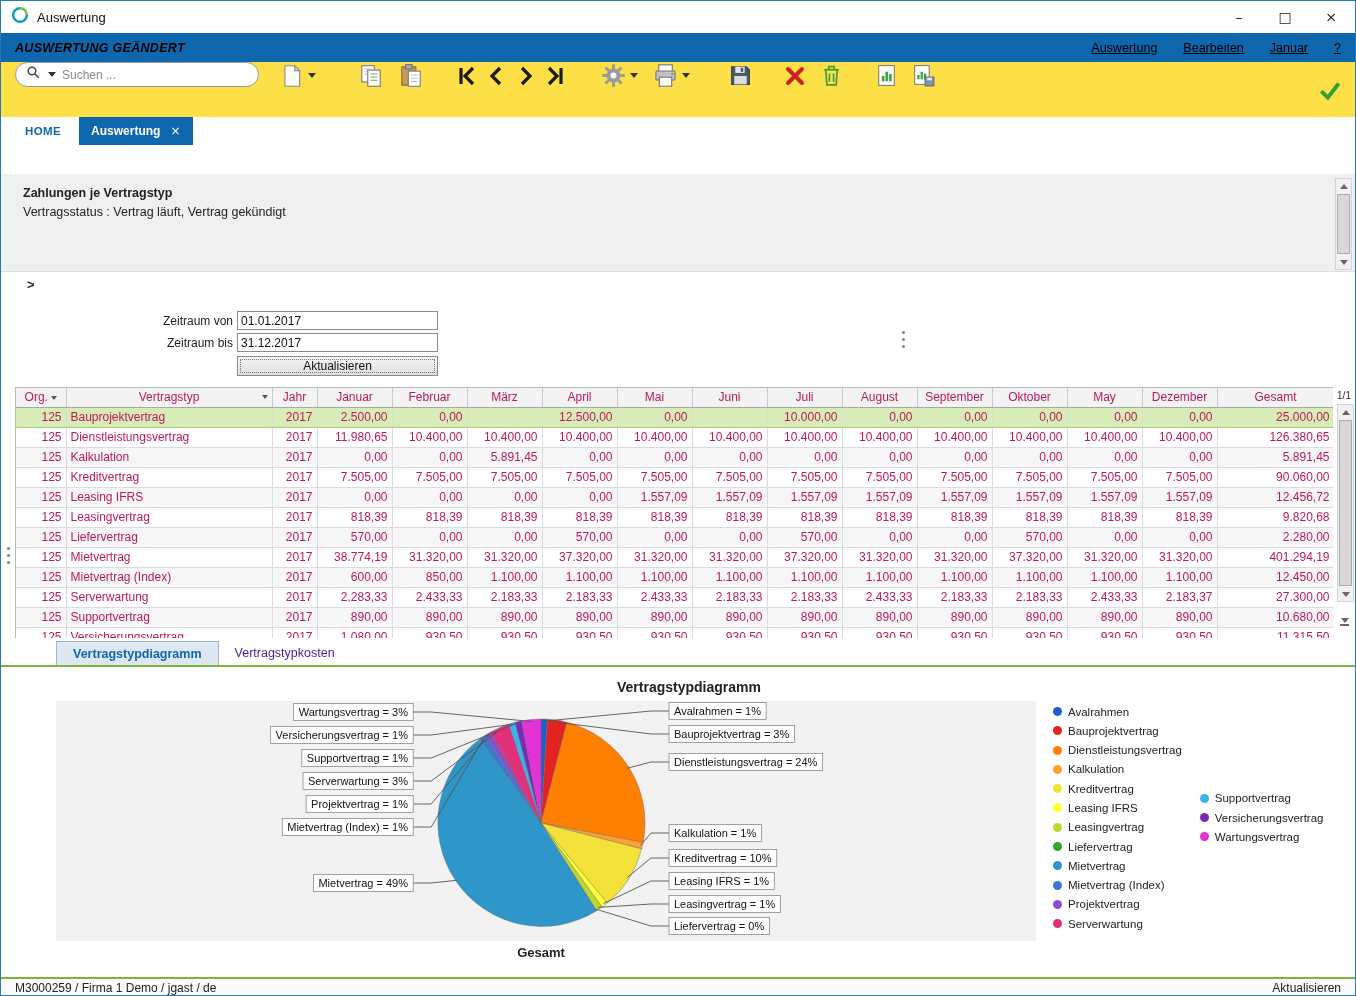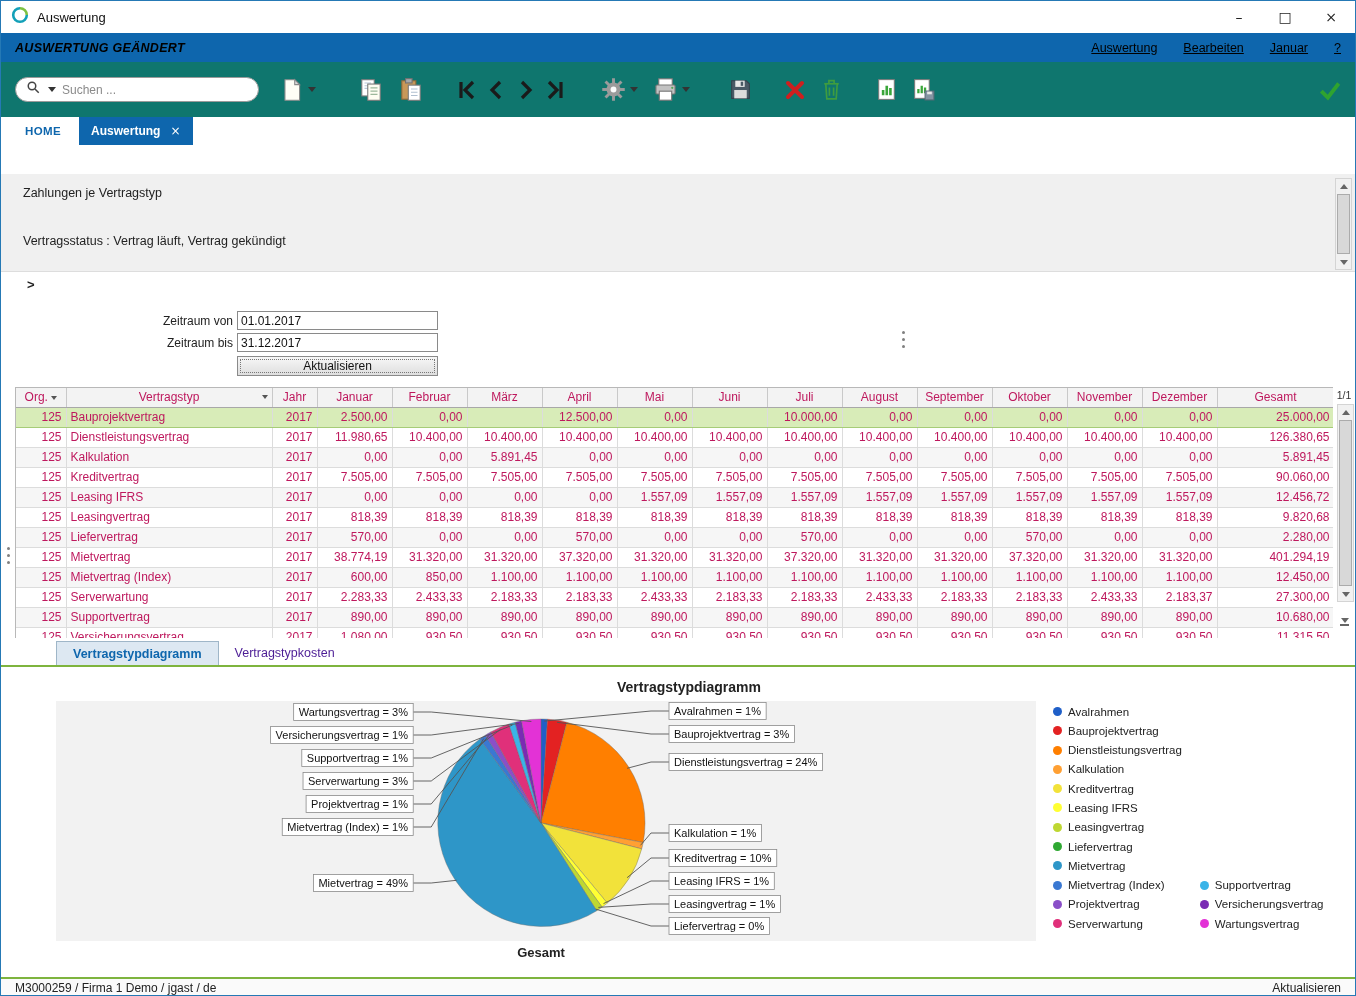--- a/index.html
+++ b/index.html
@@ -13,21 +13,21 @@
   .win-controls{position:absolute;right:1px;top:0;height:32px;display:flex}
   .win-btn{width:46px;height:32px;display:flex;align-items:center;justify-content:center;font-size:14px;color:#222;font-family:"DejaVu Sans",sans-serif;cursor:default}
 
   
   .menubar{position:absolute;left:0;top:32px;right:0;height:29px;background:#0e66ad;color:#000000;display:flex;align-items:center;padding:0 14px}
   .menustatus{font-style:italic;font-weight:bold;font-size:12.5px;letter-spacing:.3px}
   .menu-items{margin-left:auto;display:flex;gap:26px;font-size:12.5px}
   .menu-item{text-decoration:underline;cursor:default}
 
   
-  .toolbar{position:absolute;left:0;top:61px;right:0;height:55px;background:#0f766e;display:flex;align-items:center;padding-left:14px}
+  .toolbar{position:absolute;left:0;top:61px;right:0;height:55px;background:#fde047;display:flex;align-items:flex-start;padding-left:14px}
   .searchbox{width:244px;height:25px;border:1px solid #9a9a9a;border-radius:13px;background:#fff;display:flex;align-items:center;padding:0 10px;gap:4px}
   .searchbox input{border:none;outline:none;flex:1;font-size:12px;font-family:inherit;background:transparent;color:#333;min-width:0}
   .searchbox input::placeholder{color:#8a8a8a}
   .caret{width:0;height:0;border-left:4px solid transparent;border-right:4px solid transparent;border-top:5px solid #333;margin-left:3px}
   #toolbar-buttons{display:flex;align-items:center}
   .tbtn{display:flex;align-items:center;cursor:default}
   .tbtn svg{display:block}
   .confirm{position:absolute;right:12px;top:15px}
 
   
@@ -36,21 +36,21 @@
   .tab-doc{display:flex;align-items:center;gap:10px;background:#0e66ad;color:#fff;font-weight:bold;font-size:12px;padding:0 12px;margin-left:8px}
   .tab-doc .close{font-size:12px;font-weight:normal;font-family:"DejaVu Sans",sans-serif}
 
   
   .subtabs{position:absolute;left:0;top:144px;right:0;height:29px;background:#fff;display:flex;align-items:flex-end;padding-left:62px;border-bottom:2px solid #7eb43e}
   .subtab{height:25px;display:flex;align-items:center;padding:0 14px;font-size:12px;color:#333;background:#f6f6f6;border:1px solid #d6d6d6;border-bottom:none;margin-right:12px}
   .subtab.active{background:#0e66ad;color:#fff;font-weight:bold;border-color:#0e66ad}
 
   
   .info-panel{position:absolute;left:0;top:173px;right:0;height:98px;background:#f0f0f0;border-bottom:1px solid #ddd;padding:12px 22px;font-size:12.5px;color:#222}
-  .ip-title{font-weight:normal;height:15px;margin-bottom:33px}
+  .ip-title{font-weight:bold;height:15px;margin-bottom:4px}
   .ip-line{height:15px;margin-bottom:18px}
 
   .expander{position:absolute;left:26px;top:276px;font-size:13px;font-weight:bold;color:#222;cursor:default}
 
   
   .lbl{position:absolute;left:0;width:232px;text-align:right;font-size:12px;color:#222}
   .lbl-von{top:313px}.lbl-bis{top:335px}
   .inp{position:absolute;left:236px;width:201px;height:19px;border:1px solid #8a8a8a;font-size:12px;padding:0 3px;font-family:inherit;background:#fff;color:#111}
   .inp-von{top:310px}.inp-bis{top:332px}
   .btn-update{position:absolute;left:236px;top:355px;width:201px;height:20px;background:linear-gradient(#f7f7f7,#dedede);border:1px solid #8a8a8a;font-size:12px;font-family:inherit;color:#111;outline:1px dotted #777;outline-offset:-4px;cursor:default}
@@ -89,21 +89,21 @@
   .bottom-tabs{position:absolute;left:0;top:640px;right:0;height:26px;border-bottom:2px solid #7eb43e;display:flex;align-items:flex-end;padding-left:55px;background:#fff}
   .btab{height:24px;display:flex;align-items:center;padding:0 16px;font-size:12.5px;color:#4c1d95;background:#fff;cursor:default}
   .btab.active{background:#dde8f2;border:1px solid #9fb6c8;border-bottom:none;color:#0e66ad;font-weight:bold}
 
   
   .chart-title{position:absolute;left:0;top:678px;width:1376px;text-align:center;font-size:14px;font-weight:bold;color:#222}
   .chart-panel{position:absolute;left:55px;top:700px;width:980px;height:240px;background:#f2f2f2}
   .chart-panel svg{position:absolute;left:0;top:0;overflow:visible}
   .chart-panel text{font-family:"Liberation Sans",sans-serif}
   .chart-xlabel{position:absolute;left:440px;top:944px;width:200px;text-align:center;font-weight:bold;font-size:13px;color:#222}
-  .legend{position:absolute;left:1052px;top:704px;display:flex;gap:18px;align-items:flex-end}
+  .legend{position:absolute;left:1052px;top:704px;display:flex;gap:18px;align-items:center}
   .lcol{display:flex;flex-direction:column}
   .litem{display:flex;align-items:center;gap:6px;font-size:11.5px;color:#222;height:13px;margin-bottom:6.3px;white-space:nowrap}
   .ldot{width:9px;height:9px;border-radius:50%;flex:0 0 9px}
 
   
   .statusbar{position:absolute;left:0;top:976px;right:0;height:20px;border-top:2px solid #7eb43e;background:#fafafa;display:flex;align-items:center;justify-content:space-between;padding:0 14px;font-size:12px;color:#222}
 </style>
 </head>
 <body>
 
@@ -324,21 +324,21 @@
             <th><span>Januar</span></th>
             <th><span>Februar</span></th>
             <th><span>März</span></th>
             <th><span>April</span></th>
             <th><span>Mai</span></th>
             <th><span>Juni</span></th>
             <th><span>Juli</span></th>
             <th><span>August</span></th>
             <th><span>September</span></th>
             <th><span>Oktober</span></th>
-            <th><span>November</span></th>
+            <th><span>May</span></th>
             <th><span>Dezember</span></th>
             <th><span>Gesamt</span></th>
           </tr>
         </thead>
         <tbody>
           <tr class="sel">
             <td class="rt">125</td>
             <td class="lt">Bauprojektvertrag</td>
             <td class="rt">2017</td>
             <td class="rt">2.500,00</td>

